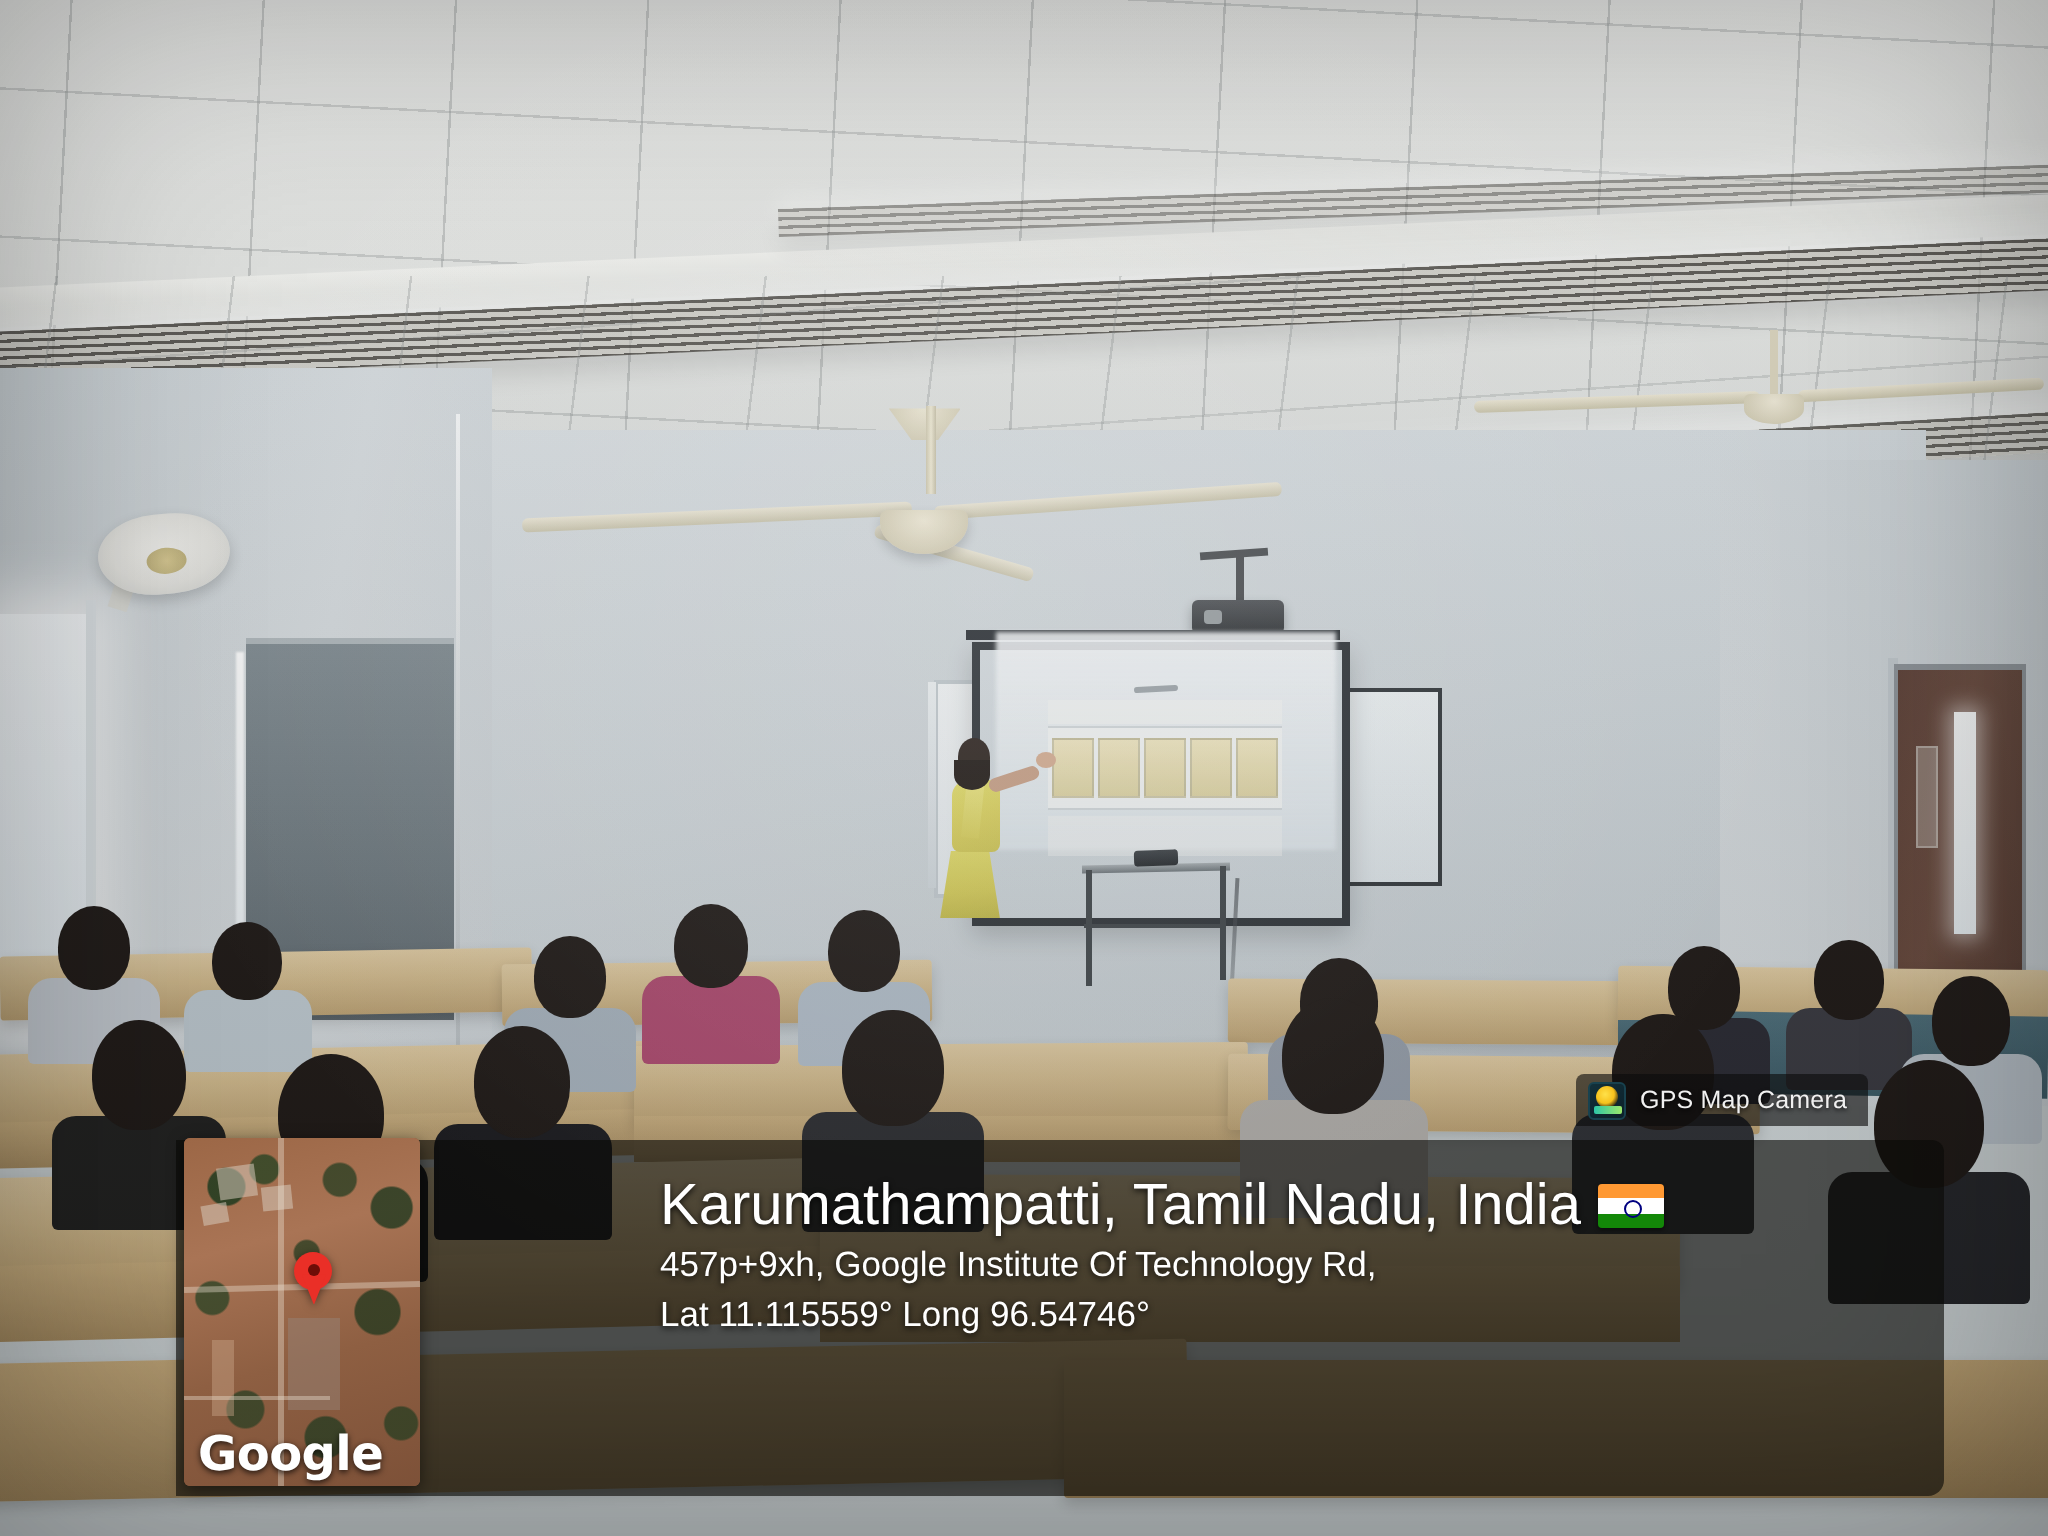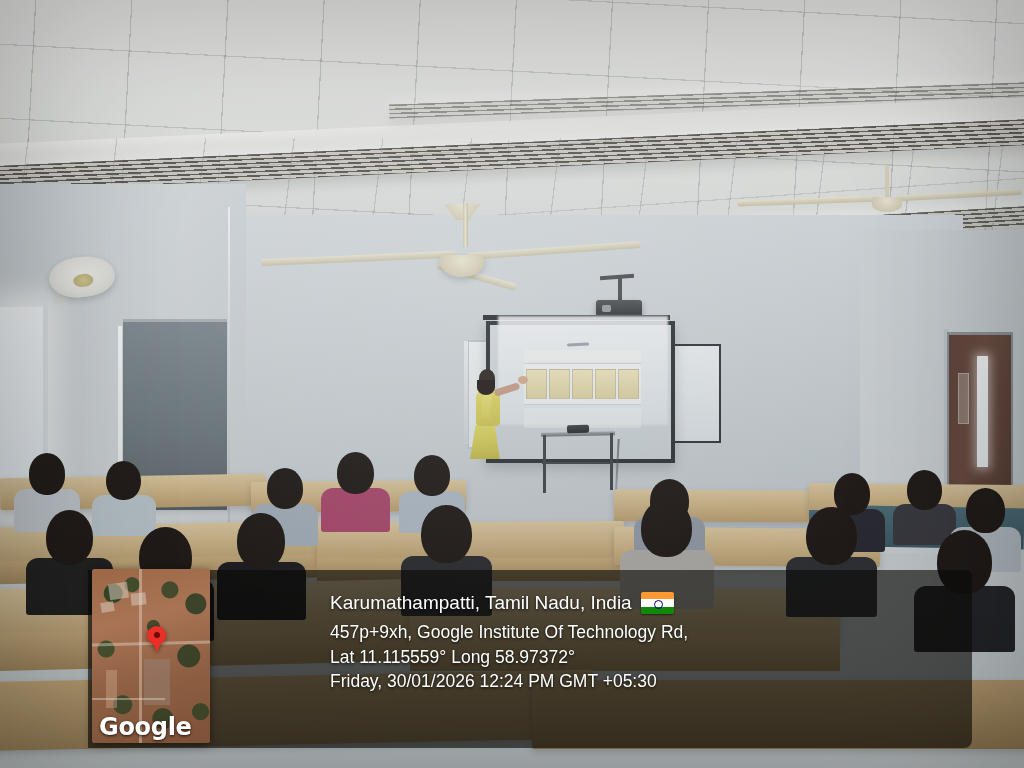--- a/index.html
+++ b/index.html
@@ -402,21 +402,21 @@
     color:#fff;font-size:24px;font-weight:700;letter-spacing:-.3px;
     font-family:"DejaVu Sans",sans-serif;
     text-shadow:0 1px 3px rgba(0,0,0,.8);
   }
 
   .gps-text{
     position:absolute;left:330px;top:586px;width:640px;z-index:39;
     color:#ffffff;text-shadow:0 1px 3px rgba(0,0,0,.85);
   }
   .gps-city{
-    font-size:19px;line-height:34px;font-weight:400;white-space:nowrap;
+    font-size:29px;line-height:34px;font-weight:400;white-space:nowrap;
     display:flex;align-items:center;gap:9px;
   }
   .flag-ico{
     display:inline-block;width:33px;height:22px;border-radius:2px;overflow:hidden;
     position:relative;flex:0 0 auto;box-shadow:0 1px 2px rgba(0,0,0,.5);
   }
   .flag-ico .s{position:absolute;left:0;width:100%;height:33.34%;}
   .flag-ico .s1{top:0;background:#ff9933;}
   .flag-ico .s2{top:33.33%;background:#ffffff;}
   .flag-ico .s3{top:66.66%;background:#138808;}
@@ -596,20 +596,27 @@
         <div class="person" style="left: 90.2%; top: 69%; width: 8%; height: 14%;">
           <div class="p-body" style="left: -12%; top: 52%; width: 124%; height: 62%; background: linear-gradient(rgb(36, 38, 42), rgb(36, 38, 42)); filter: brightness(0.96);"></div>
           <div class="p-head" style="left: 16%; width: 68%; height: 60%;"></div>
         </div>
       </div>
 
     <div class="grade"></div>
     <div class="vignette"></div>
   </div>
 
+  <div class="gps-badge">
+    <div class="gps-badge-icon">
+      <div class="lens"></div>
+      <div class="bar"></div>
+    </div>
+    <div class="gps-badge-text">GPS Map Camera</div>
+  </div>
 
   <div class="gps-panel"></div>
 
   <div class="gps-map">
     <div class="terrain"></div>
     <div class="bldg b1"></div>
     <div class="bldg b2"></div>
     <div class="bldg b3"></div>
     <div class="bldg b4"></div>
     <div class="bldg b5"></div>
@@ -628,17 +635,16 @@
     <div class="gps-city">
       <span>Karumathampatti, Tamil Nadu, India</span>
       <span class="flag-ico">
         <span class="s s1"></span>
         <span class="s s2"></span>
         <span class="s s3"></span>
         <span class="chakra"></span>
       </span>
     </div>
     <div class="gps-line">457p+9xh, Google Institute Of Technology Rd,</div>
-    <div class="gps-line">Lat 11.115559° Long 58.97372°</div>
-    <div class="gps-line">Friday, 30/01/2026 12:24 PM GMT +05:30</div>
+    <div class="gps-line">Lat 11.115559° Long 96.54746°</div>
   </div>
 
 </div>
 
 </body></html>

